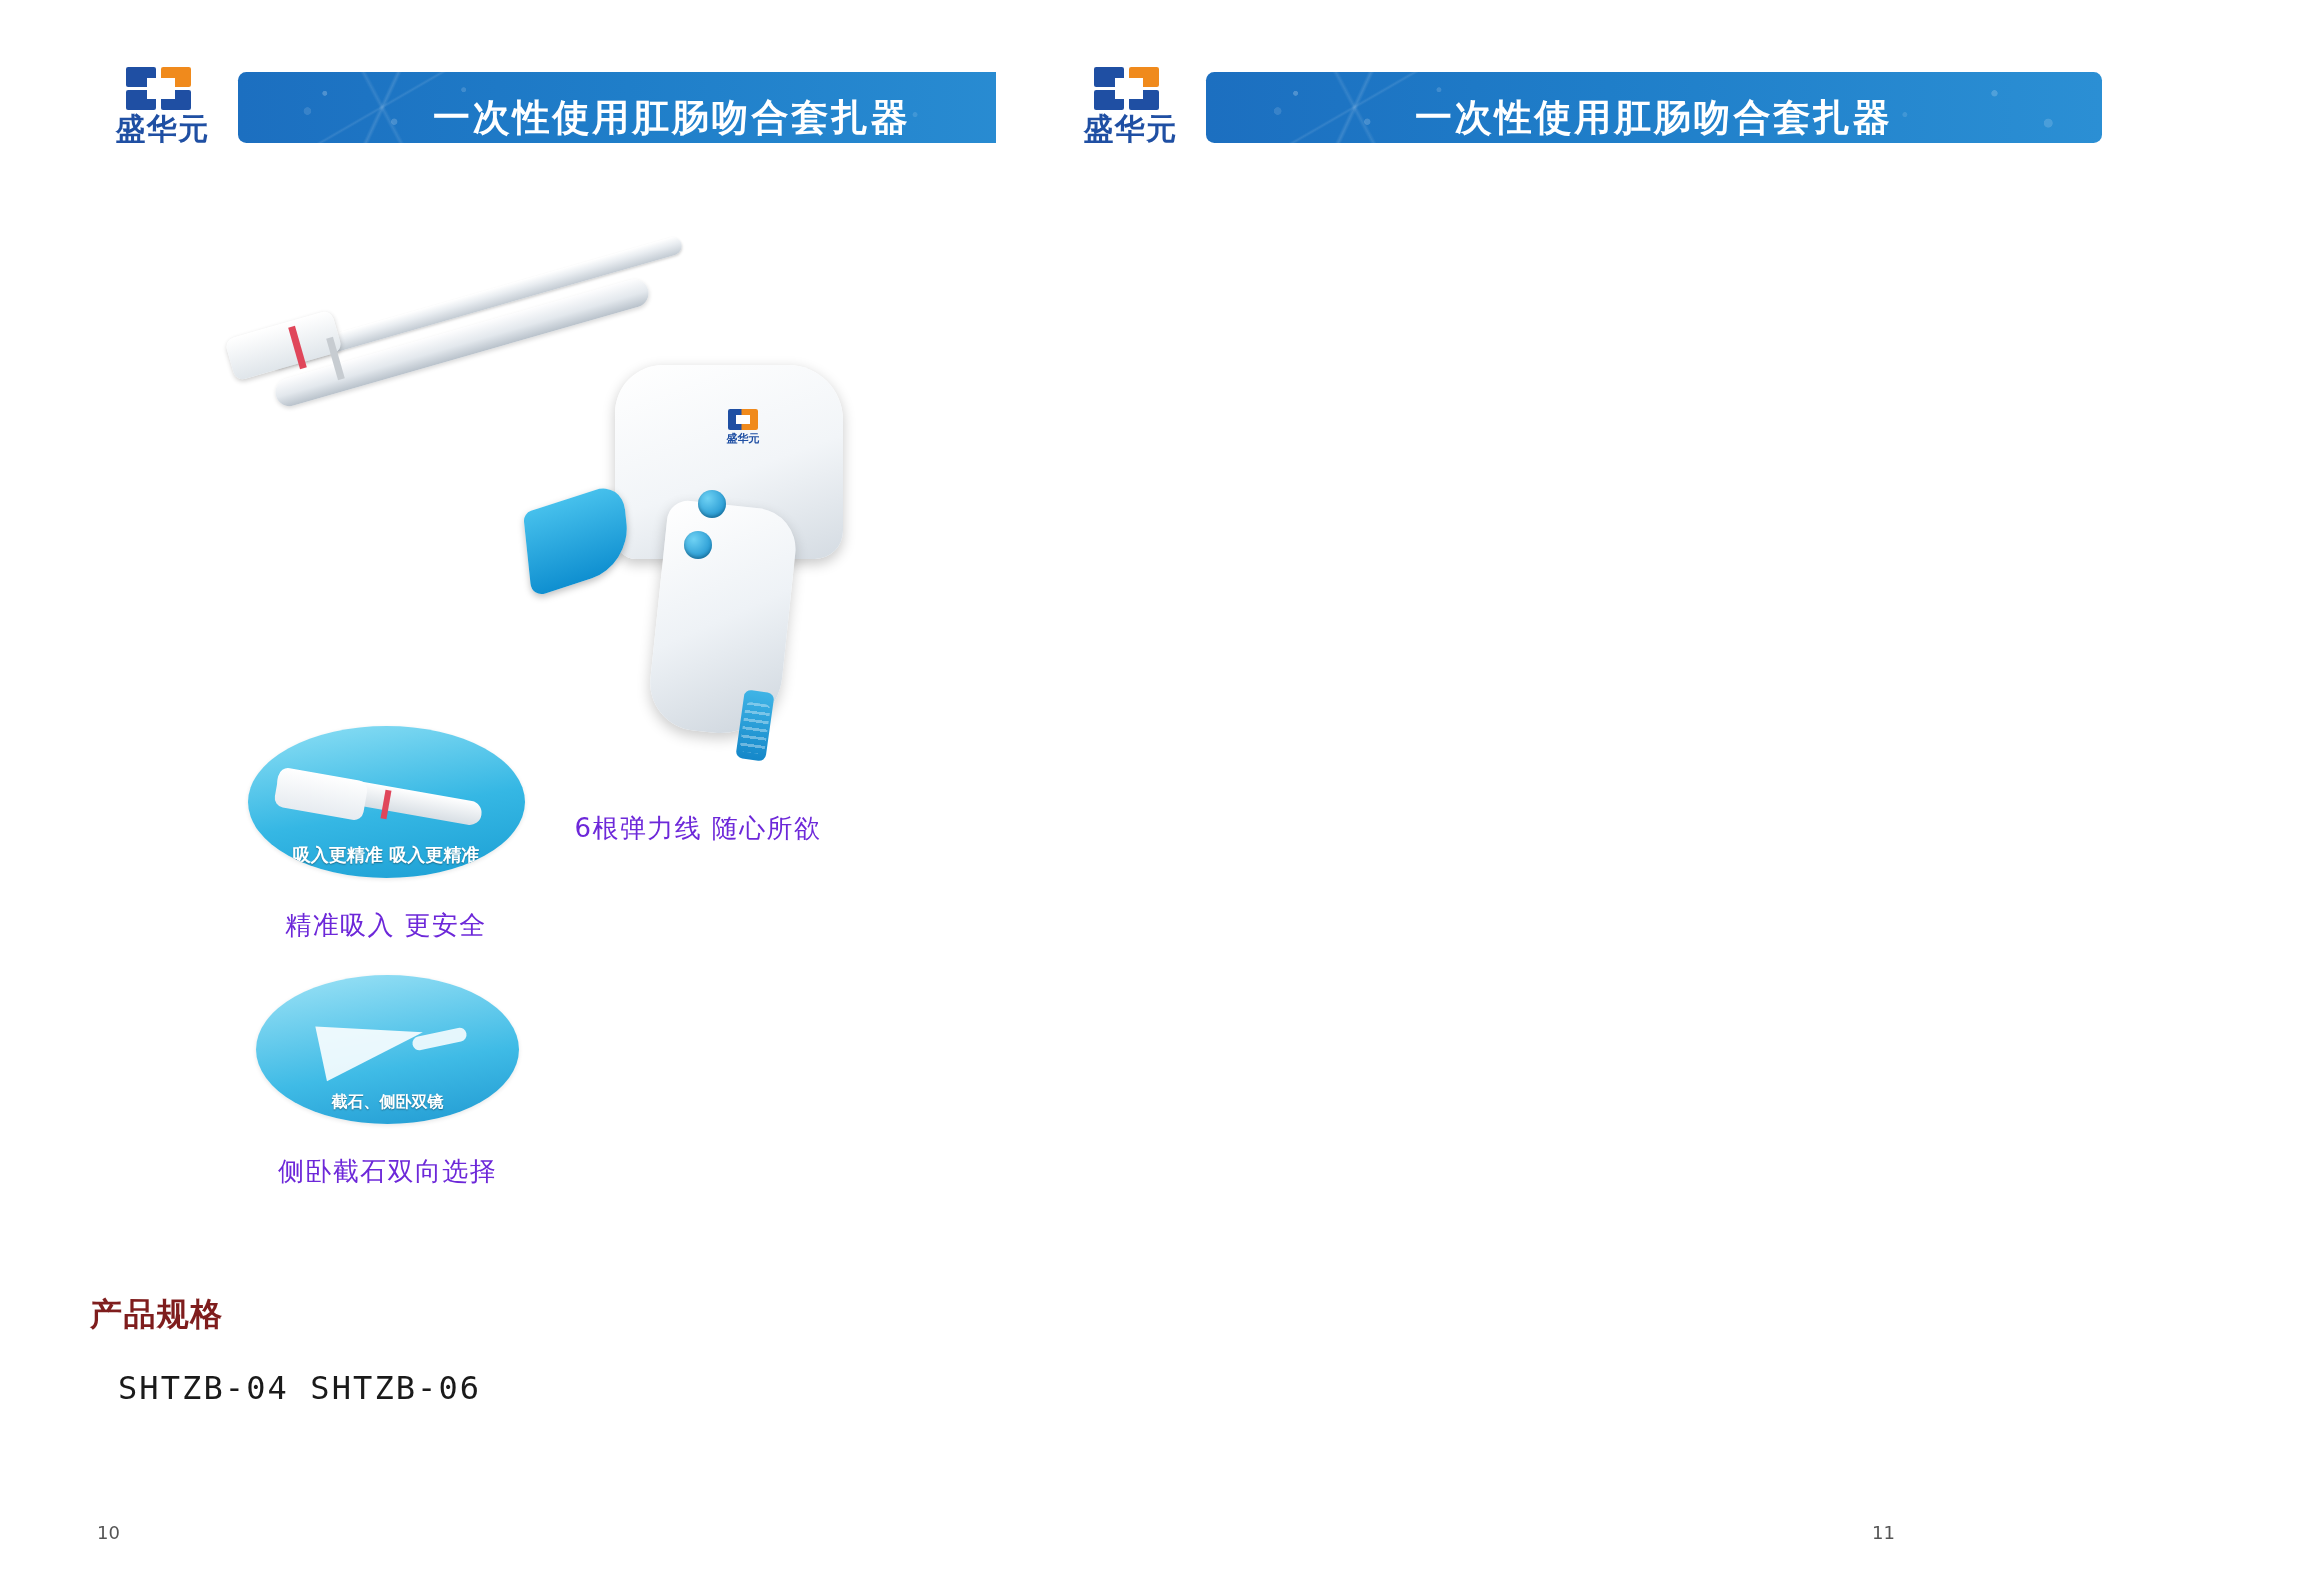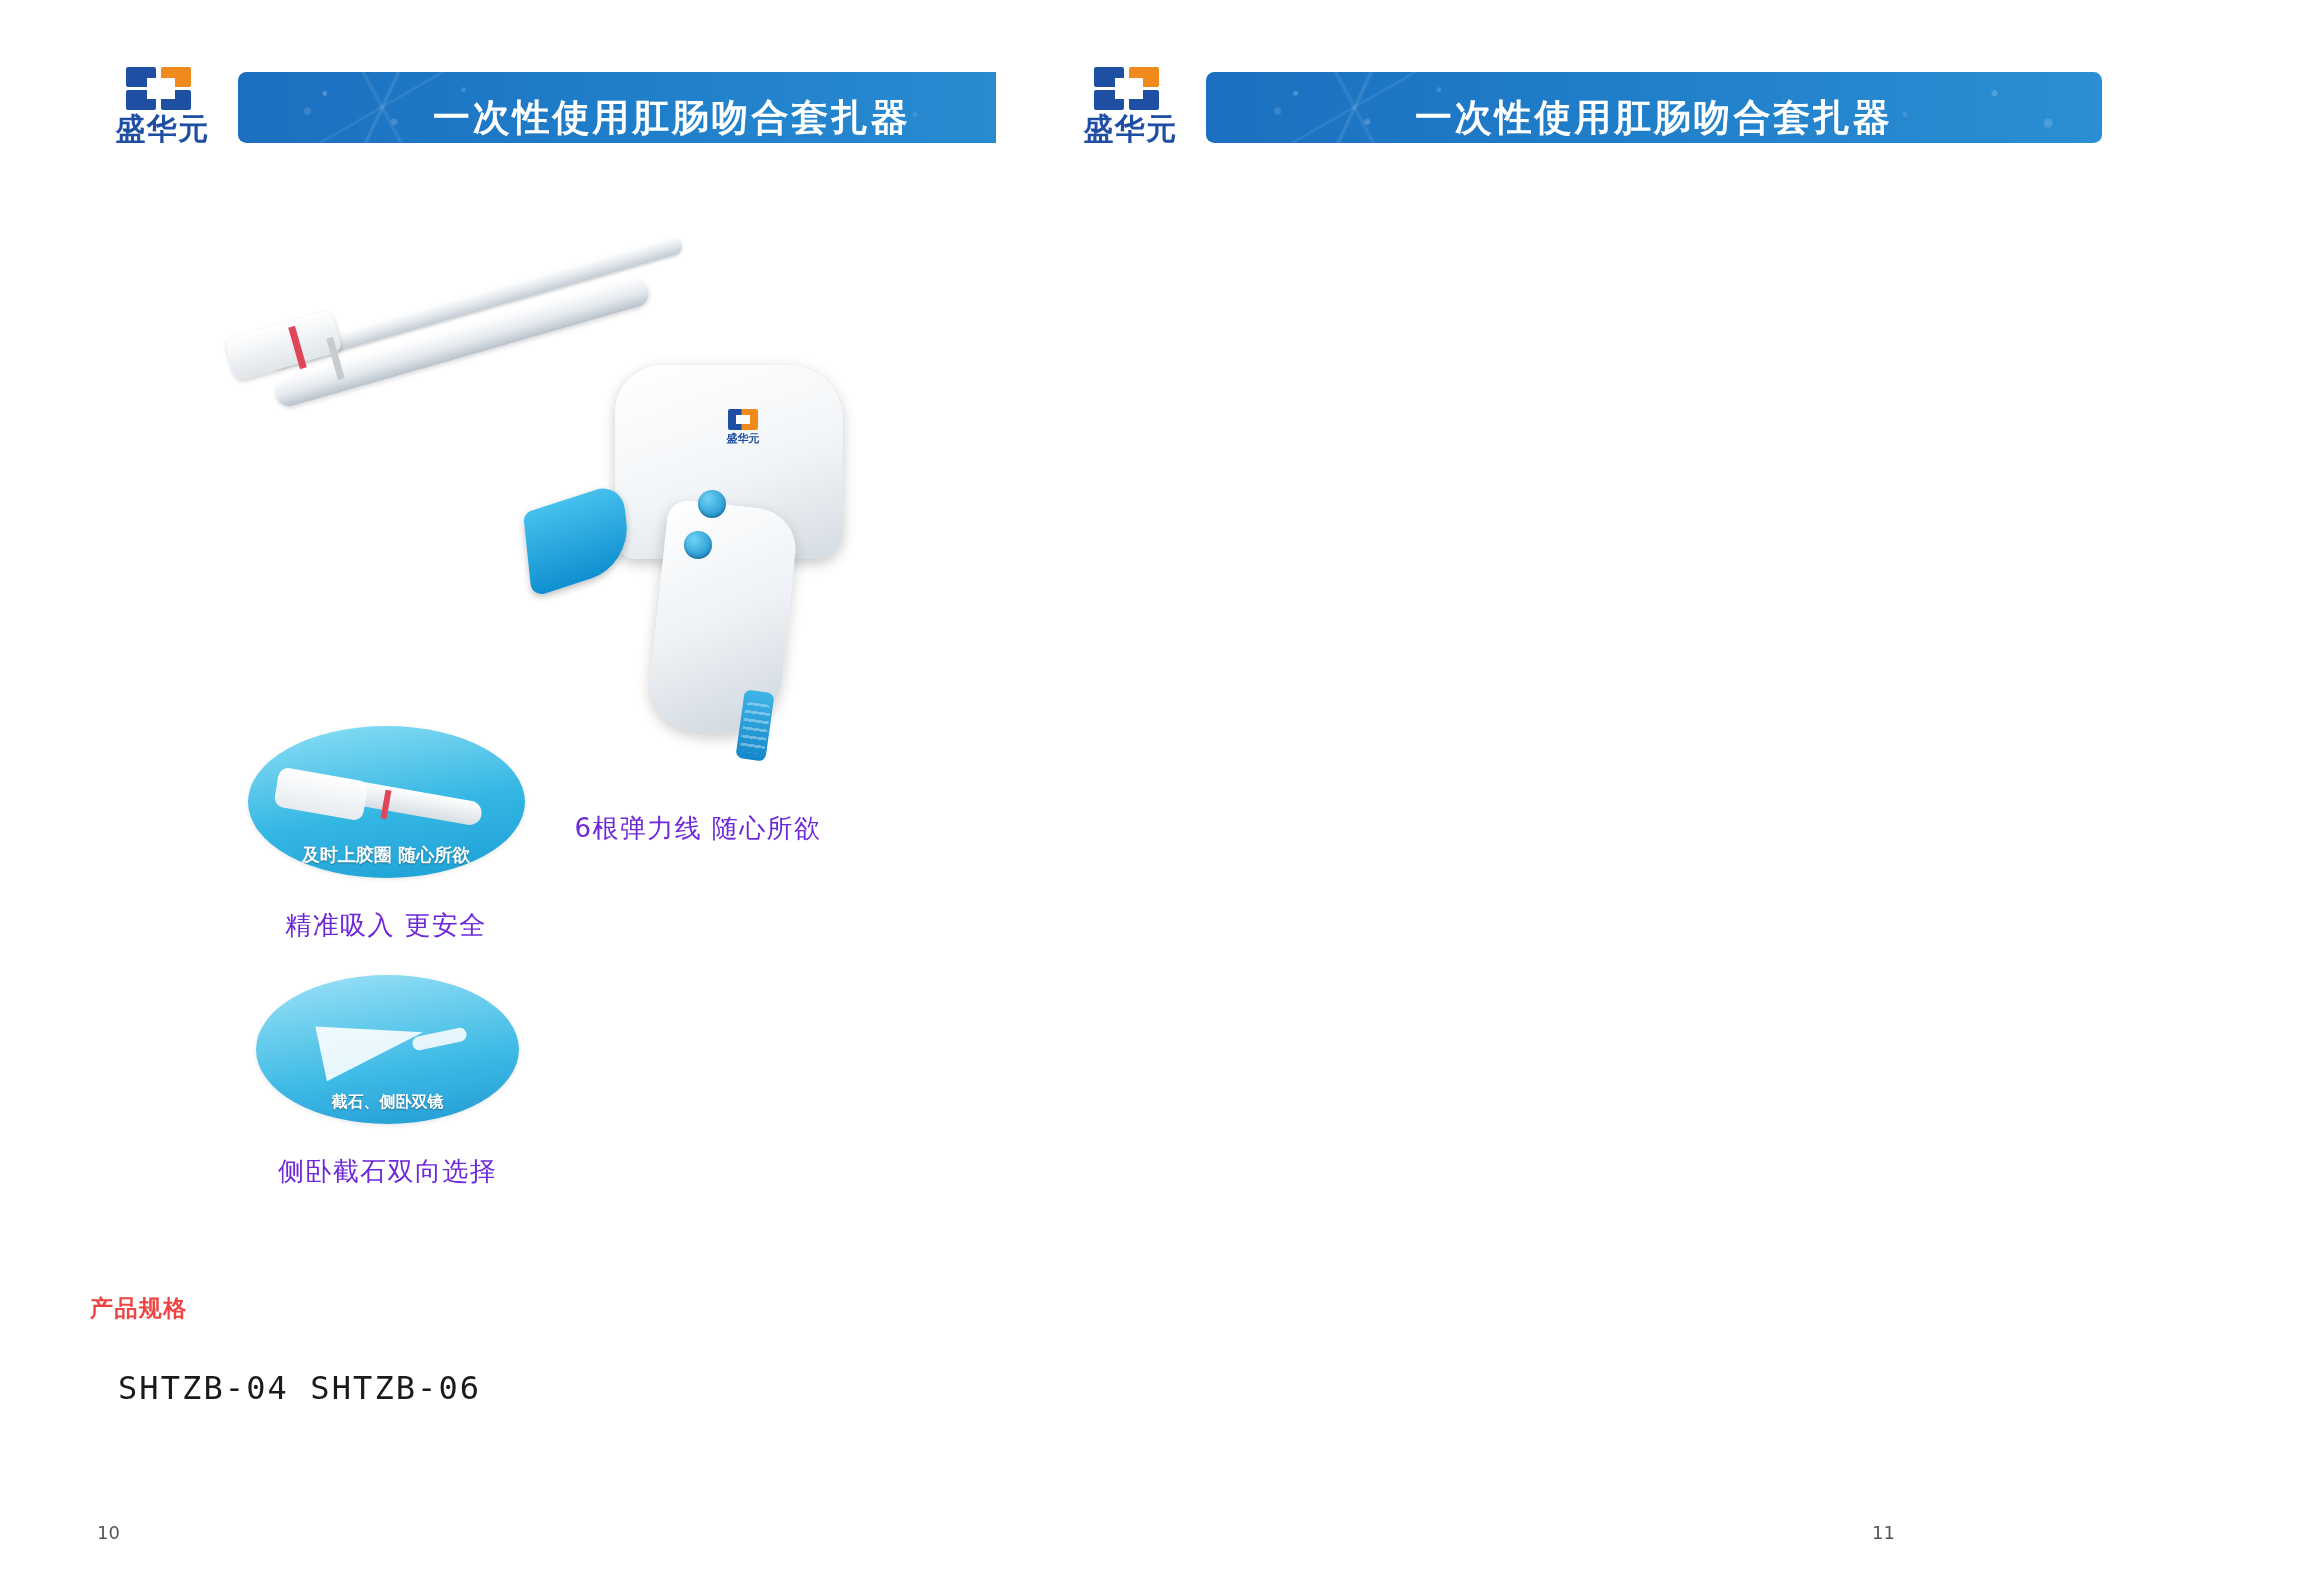--- a/index.html
+++ b/index.html
@@ -292,21 +292,21 @@
     background: radial-gradient(circle at 35% 30%, #4fa3e8, #1452a8);
   }
   #feat-rings .ring::after {
     content:""; position:absolute; left:11px; top:11px; width:8.3px; height:8.3px;
     border-radius:50%; background:#0d2c63;
   }
 
   
   .spec-title {
     position: absolute; left: 90px; top: 1293px;
-    font-size: 23px; font-weight: bold; color: #ef4444;
+    font-size: 32px; font-weight: bold; color: #7f1d1d;
     font-family: "DejaVu Sans", sans-serif; letter-spacing: 1.4px;
   }
   .spec-value {
     position: absolute; left: 118px; top: 1369px;
     font-size: 32px; color: #1a1a1a;
     font-family: "DejaVu Sans Mono", monospace; letter-spacing: 2.1px;
   }
   .page-num {
     position: absolute; bottom: 41px;
     font-size: 18px; color: #555;
@@ -354,21 +354,21 @@
         <span>盛华元</span>
       </div>
       <div class="dev-cable"></div>
     </div>
 
     <div class="feature" id="feat-suction">
       <div class="oval">
         <div class="tube"></div>
         <div class="tube2"></div>
         <div class="rd"></div>
-        <div class="cap" style="font-size:18px;">及时上胶圈 随心所欲</div>
+        <div class="cap" style="font-size:18px;">吸入更精准 吸入更精准</div>
       </div>
       <div class="label">精准吸入 更安全</div>
     </div>
 
     <div class="feature" id="feat-wires">
       <div class="label">6根弹力线 随心所欲</div>
     </div>
 
     <div class="feature" id="feat-scope">
       <div class="oval">

